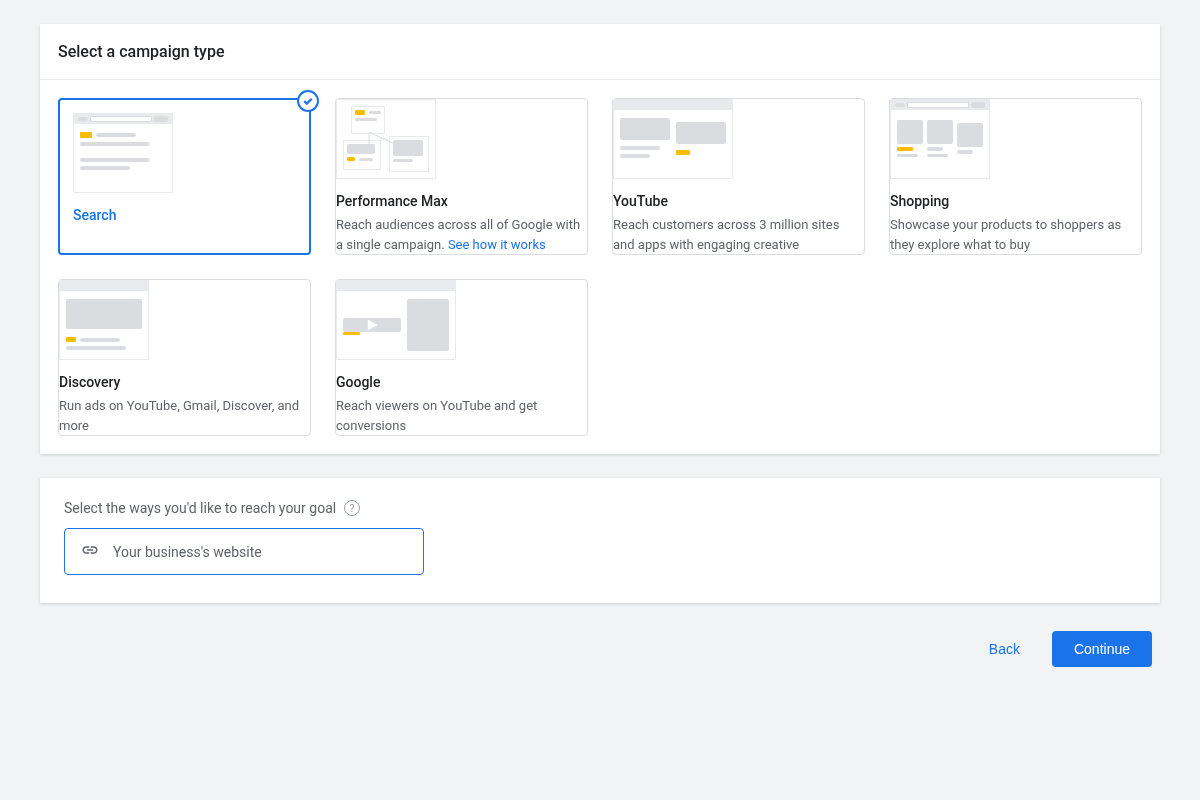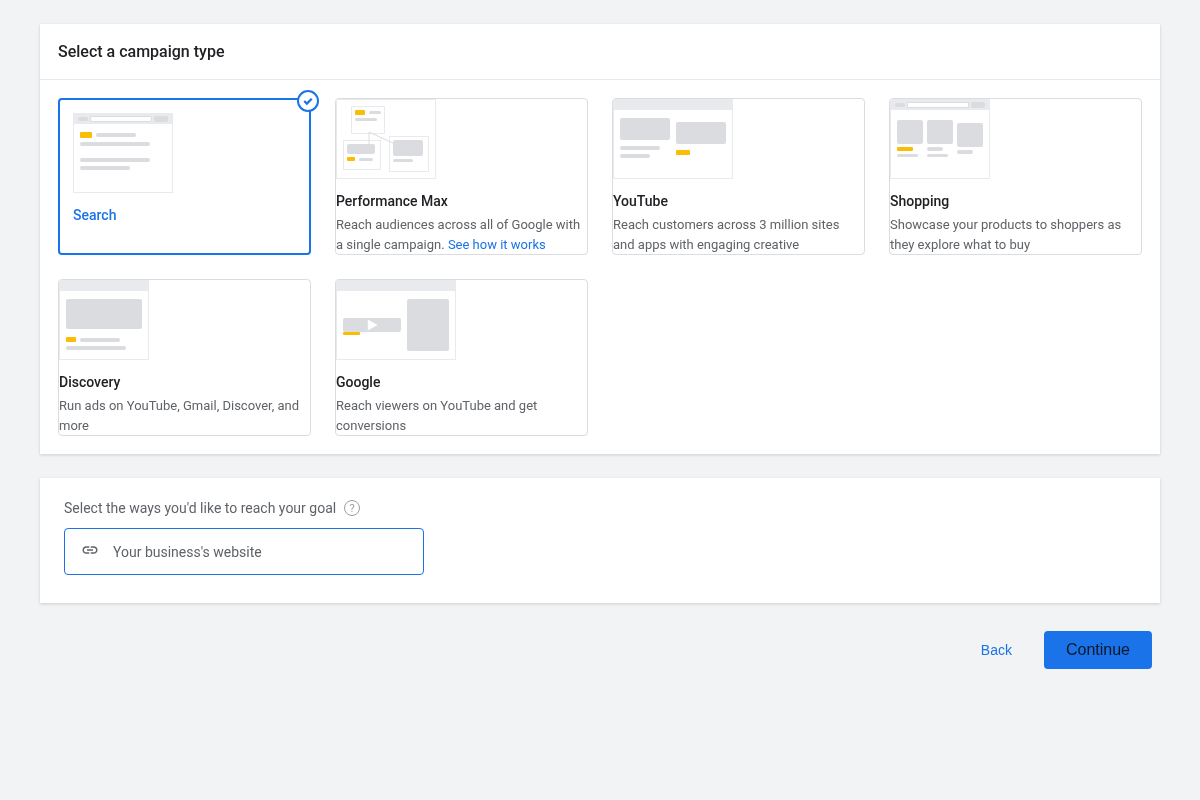--- a/index.html
+++ b/index.html
@@ -92,21 +92,21 @@
   }
   .link-icon svg { width: 22px; height: 18px; fill: #5f6368; }
   .footer {
     display: flex;
     justify-content: flex-end;
     align-items: center;
     gap: 20px;
     padding: 4px 8px;
   }
   .btn-back { color: #1a73e8; background: none; border: none; font-size: 14px; font-weight: 500; cursor: pointer; padding: 8px 12px; }
-  .btn-primary { background: #1a73e8; color: #0f172a; border: none; border-radius: 4px; padding: 10px 22px; font-size: 16px; font-weight: 500; cursor: pointer; }
+  .btn-primary { background: #1a73e8; color: #ffffff; border: none; border-radius: 4px; padding: 10px 22px; font-size: 14px; font-weight: 500; cursor: pointer; }
   
   .thumb .hdr { height: 10px; background:#e8eaed; margin:-6px -6px 4px -6px; display:flex; align-items:center; padding:0 4px; gap:2px;}
   .thumb-wide { width:120px; }
 </style>
 </head>
 <body>
 
 <div class="panel">
   <div class="panel-header">Select a campaign type</div>
   <div class="card-grid">

